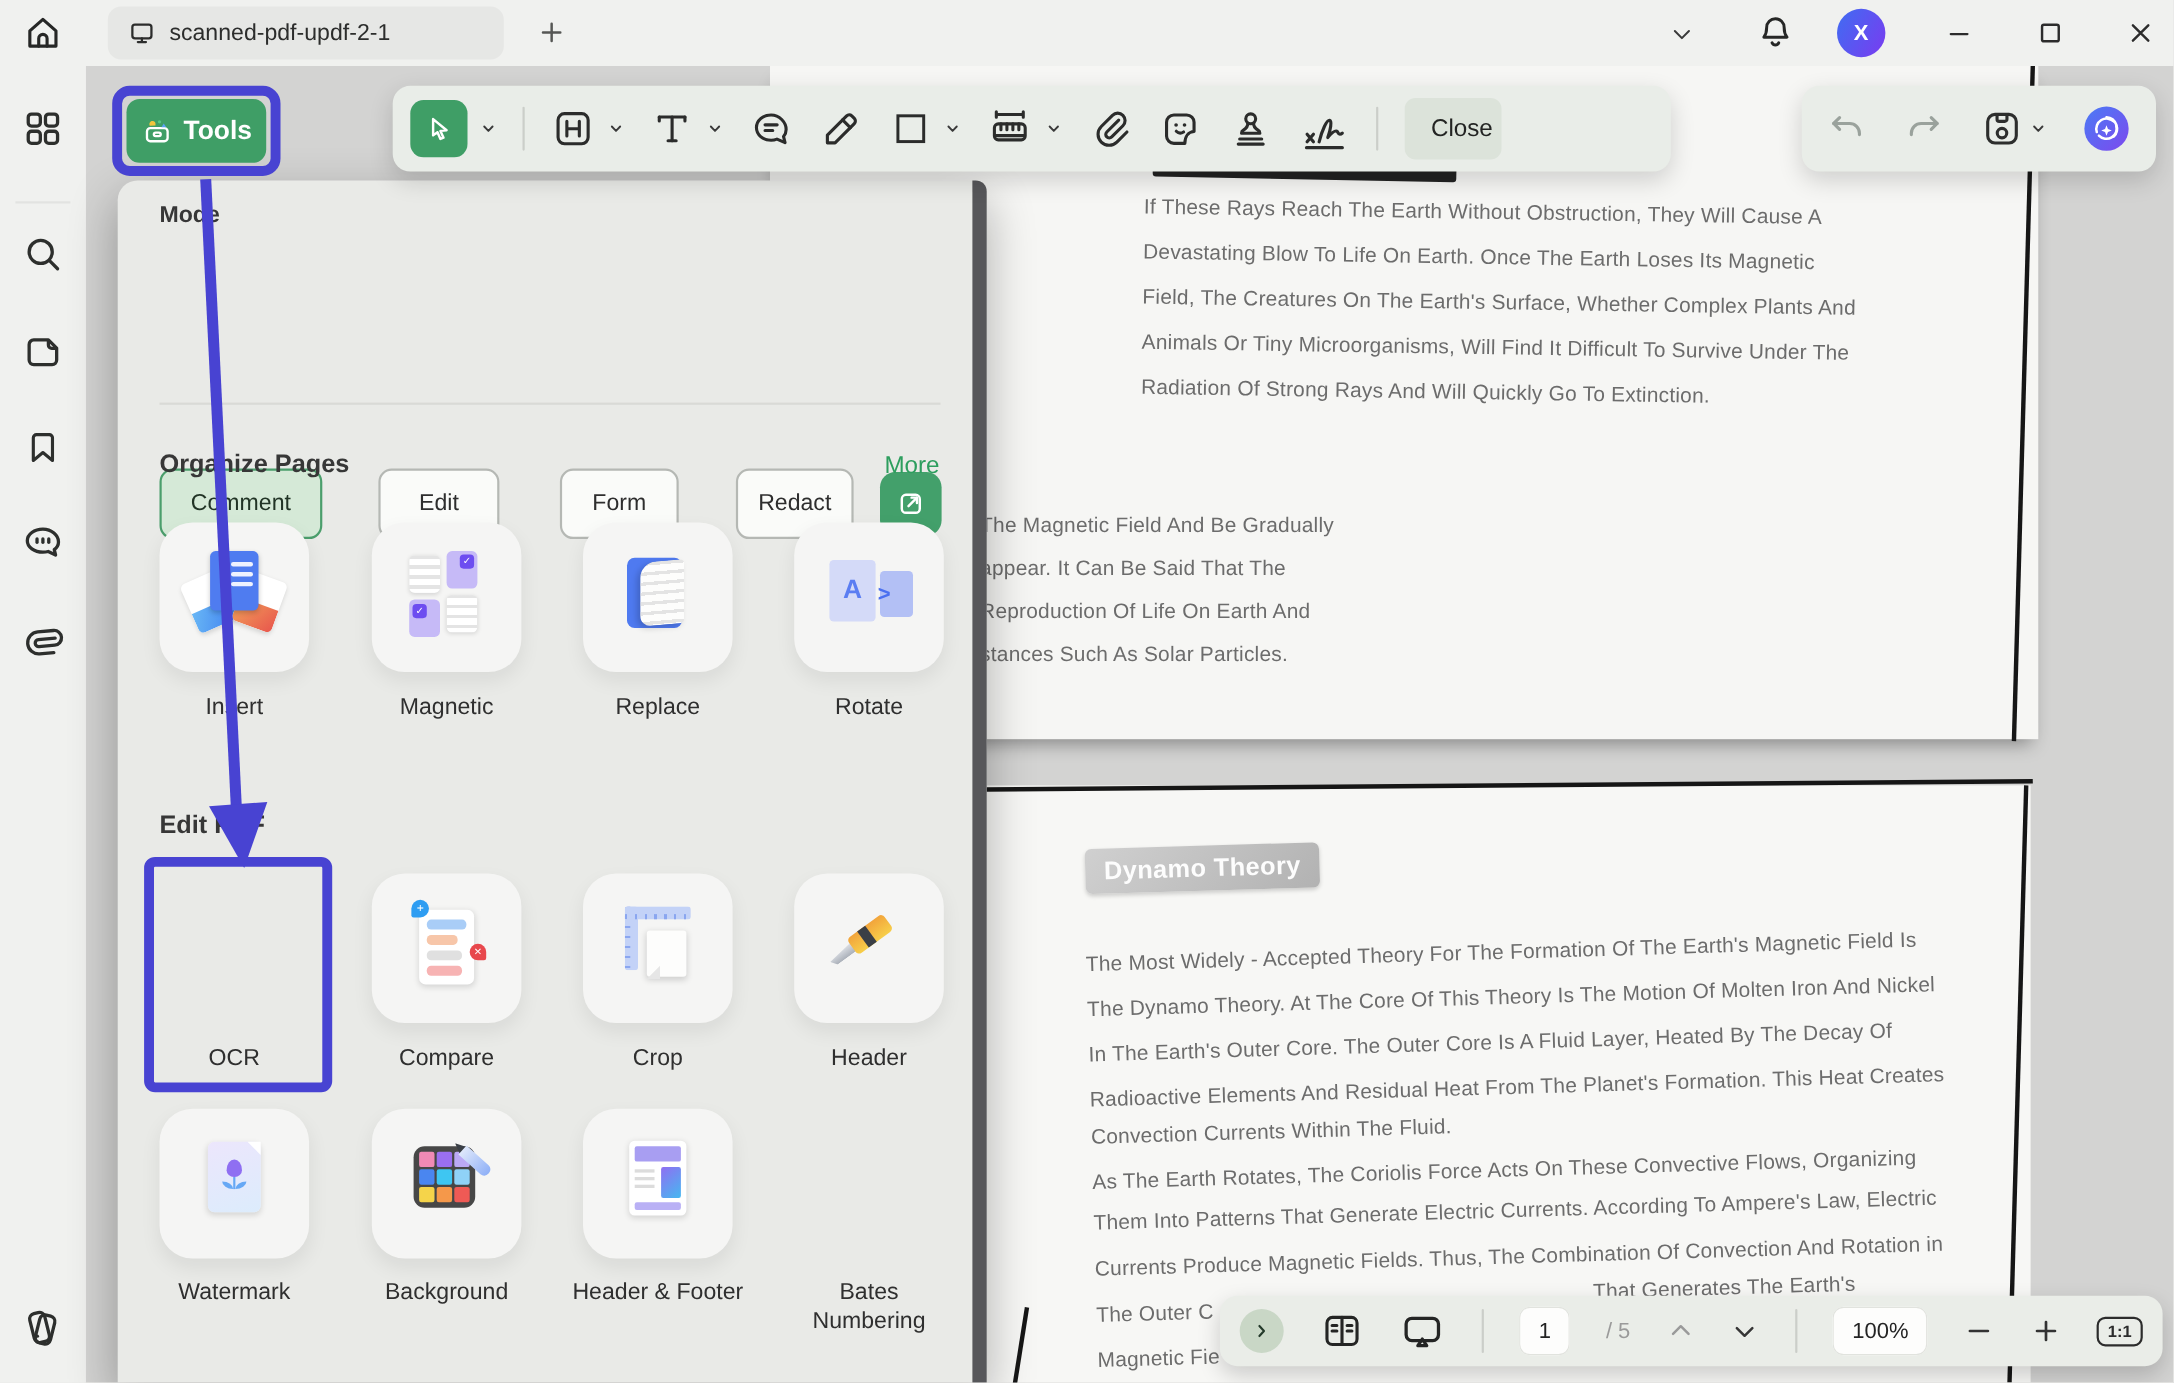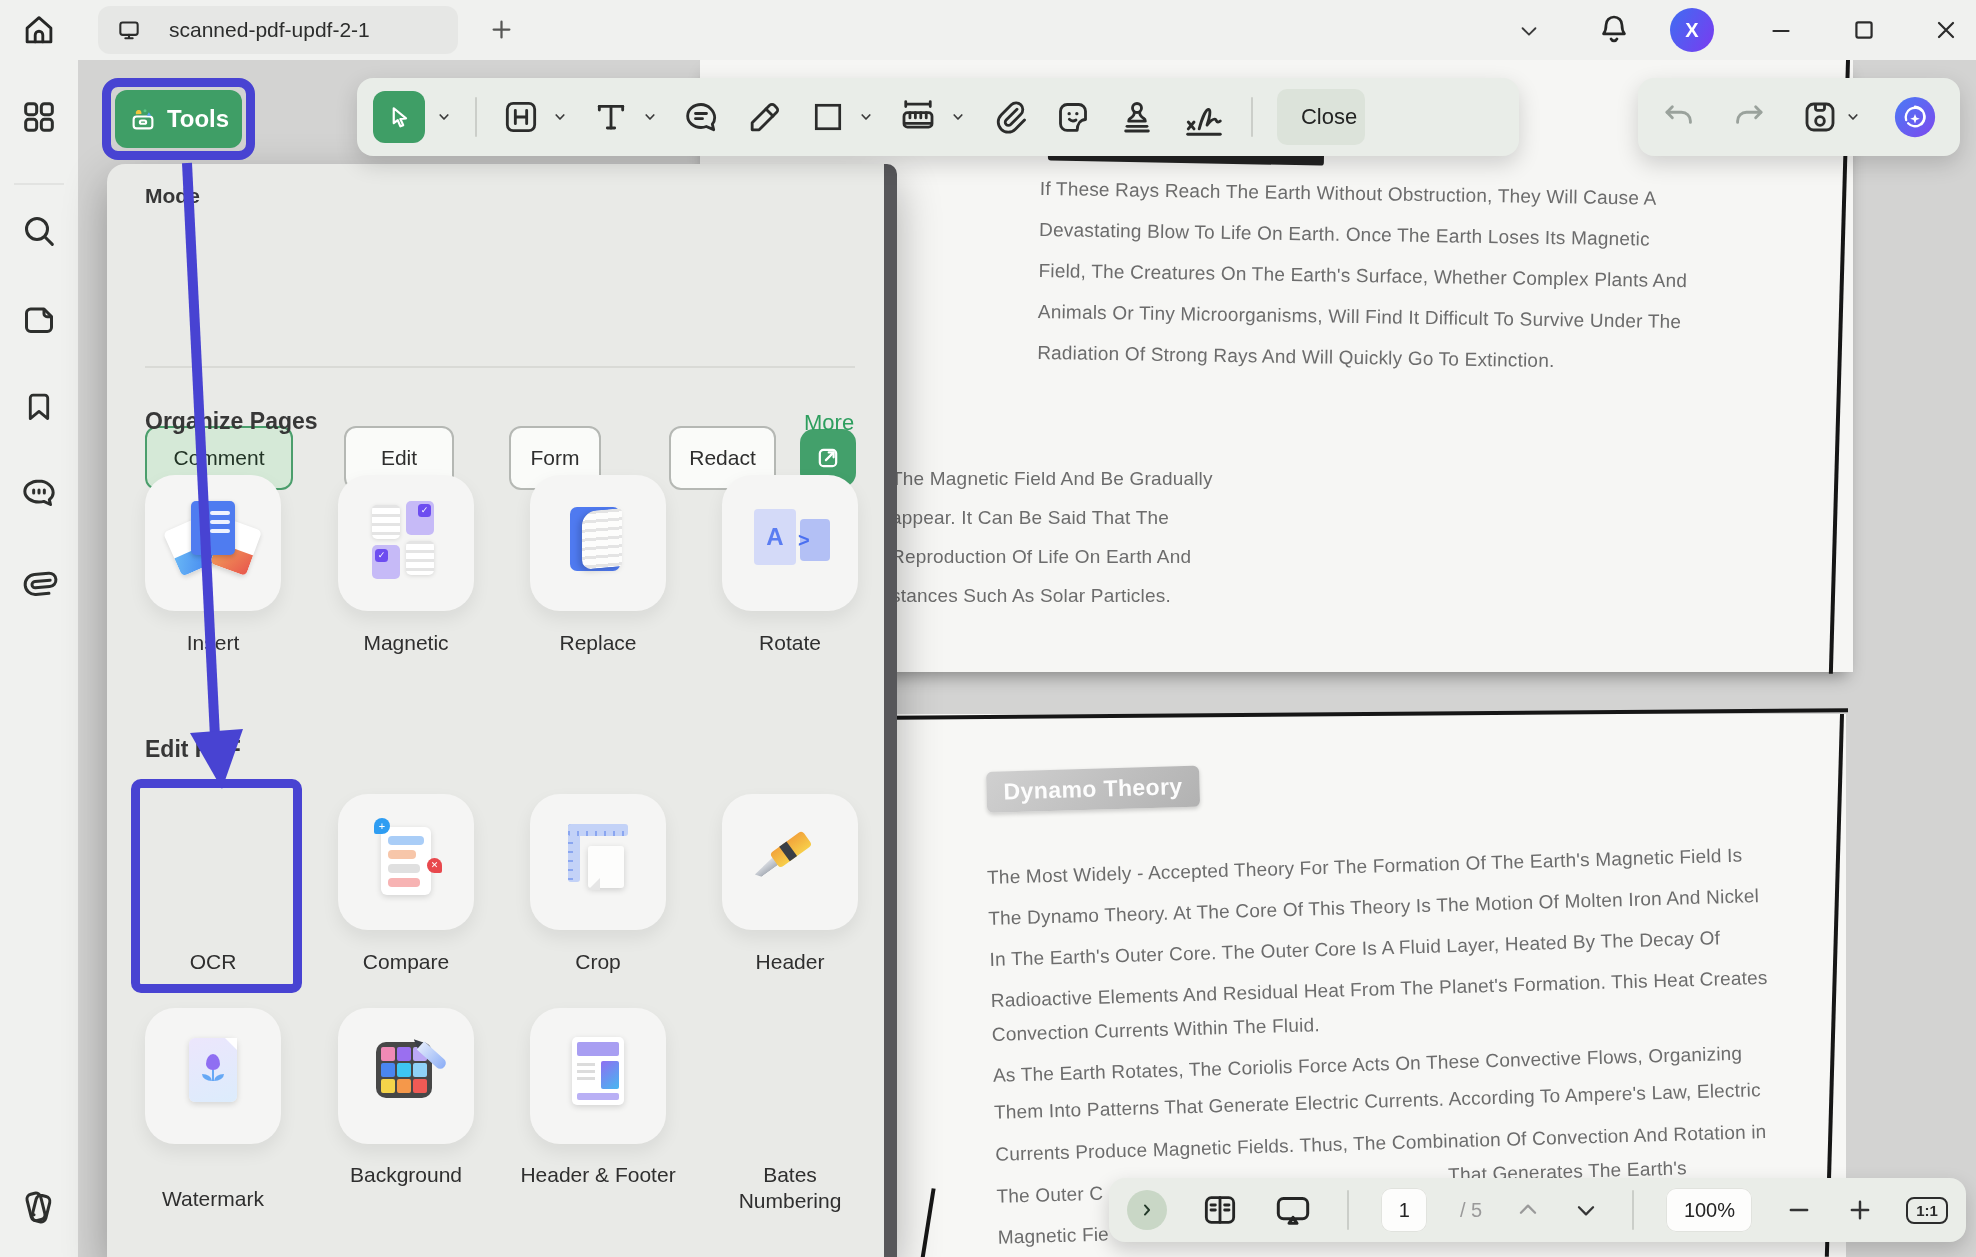--- a/index.html
+++ b/index.html
@@ -3,21 +3,21 @@
 <meta charset="utf-8">
 <style>
   html,body{margin:0;padding:0;}
   body{width:1976px;height:1257px;font-family:"Liberation Sans",sans-serif;overflow:hidden;background:#eff0ee;}
   #app{position:relative;width:1976px;height:1257px;background:#eff0ee;overflow:hidden;}
   .abs{position:absolute;}
   svg.ic{display:block;}
 
   
   .topbar{left:0;top:0;width:1976px;height:60px;background:#f0f1ef;z-index:44;}
-  .tab{left:98px;top:6px;width:360px;height:48px;background:#e6e7e5;border-radius:12px;display:flex;align-items:center;gap:27px;padding:0 18px;box-sizing:border-box;}
+  .tab{left:98px;top:6px;width:360px;height:48px;background:#e6e7e5;border-radius:12px;display:flex;align-items:center;gap:12px;padding:0 18px;box-sizing:border-box;}
   .tab-label{font-size:21px;color:#2c2d2c;white-space:nowrap;}
   .winbtn{display:flex;align-items:center;justify-content:center;}
   .avatar{left:1670px;top:8px;width:44px;height:44px;border-radius:50%;background:linear-gradient(120deg,#3f6df2,#7a3bf0);color:#fff;font-size:20px;font-weight:bold;display:flex;align-items:center;justify-content:center;}
 
   
   .sidebar{left:0;top:60px;width:78px;height:1197px;background:#f0f1ef;z-index:12;}
   .side-ic{position:absolute;left:19px;width:40px;height:40px;display:flex;align-items:center;justify-content:center;}
   .side-div{position:absolute;left:14px;width:50px;height:2px;background:#e2e3e1;}
 
   
@@ -324,21 +324,21 @@
         </g>
       <path d="M12 10.4 l.7 1.8 1.8 .7 -1.8 .7 -.7 1.8 -.7-1.8 -1.8-.7 1.8-.7 Z" fill="#fff"></path>
     </svg>
   </div>
 
   <div class="abs panel">
 
     <div class="abs ph" style="left:38px;top:20px;font-size:21px;">Mode</div>
     <div class="mode-btn active" style="left:38px;width:148px;">Comment</div>
     <div class="mode-btn" style="left:237px;width:110px;">Edit</div>
-    <div class="mode-btn" style="left:402px;width:92px;">Form</div>
+    <div class="mode-btn" style="left:402px;width:108px;">Form</div>
     <div class="mode-btn" style="left:562px;width:107px;">Redact</div>
     <div class="abs greensq" style="left:693px;">
       <svg class="ic" width="28" height="28" viewBox="0 0 24 24" fill="none" stroke="#fff" stroke-width="1.9" stroke-linecap="round" stroke-linejoin="round">
           <rect x="5" y="5" width="14" height="14" rx="3.2"></rect>
           <path d="M10.2 13.8 L16.6 7.4"></path>
           <path d="M12.6 7.2 h4.2 v4.2"></path>
         </svg>
     </div>
     <div class="abs" style="left:38px;top:202px;width:710px;height:2px;background:#d9dad6;"></div>
 
@@ -461,21 +461,21 @@
         <div class="i" style="left:14px;top:3px;width:52px;height:68px;background:#fff;border-radius:5px;box-shadow:0 2px 6px rgba(0,0,0,.14);">
           <div class="i" style="left:5px;top:5px;width:42px;height:14px;background:#a89ef2;border-radius:2px;"></div>
           <div class="i" style="left:5px;top:26px;width:18px;height:3px;background:#dcdcdc;"></div>
           <div class="i" style="left:5px;top:33px;width:18px;height:3px;background:#dcdcdc;"></div>
           <div class="i" style="left:5px;top:40px;width:18px;height:3px;background:#dcdcdc;"></div>
           <div class="i" style="right:5px;top:24px;width:18px;height:28px;background:linear-gradient(140deg,#8f6ff2,#46b8f0);border-radius:2px;"></div>
           <div class="i" style="left:5px;bottom:5px;width:42px;height:7px;background:#b9b0f5;border-radius:2px;"></div>
         </div>
       </div>
     </div>
-    <div class="clabel" style="left:26px;top:998px;margin-top:24px;">Watermark</div>
+    <div class="clabel" style="left:26px;top:998px;">Watermark</div>
     <div class="clabel" style="left:219px;top:998px;">Background</div>
     <div class="clabel" style="left:411px;top:998px;">Header &amp; Footer</div>
     <div class="clabel" style="left:603px;top:998px;">Bates Numbering</div>
   </div>
   <div class="abs scrollstrip"></div>
 
   <div class="abs toolsbox"></div>
   <div class="abs toolsbtn">
     <svg class="ic" width="30" height="30" viewBox="0 0 24 24" fill="none" stroke="#fff" stroke-width="1.7" stroke-linecap="round" stroke-linejoin="round">
       <rect x="4.5" y="10" width="15" height="9.5" rx="2.4"></rect>

